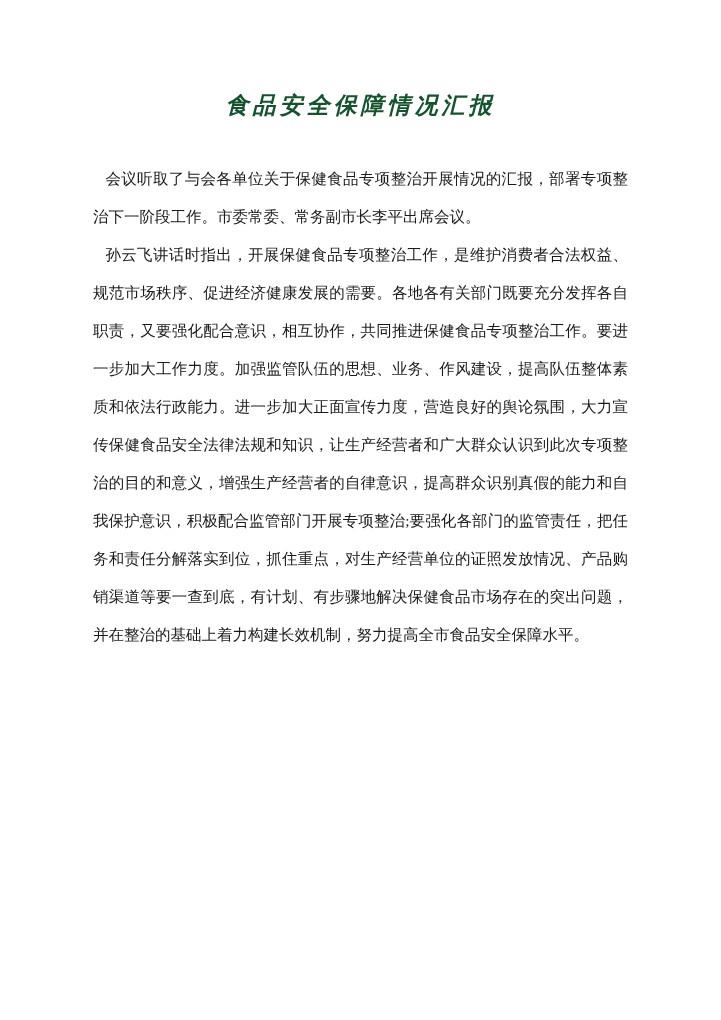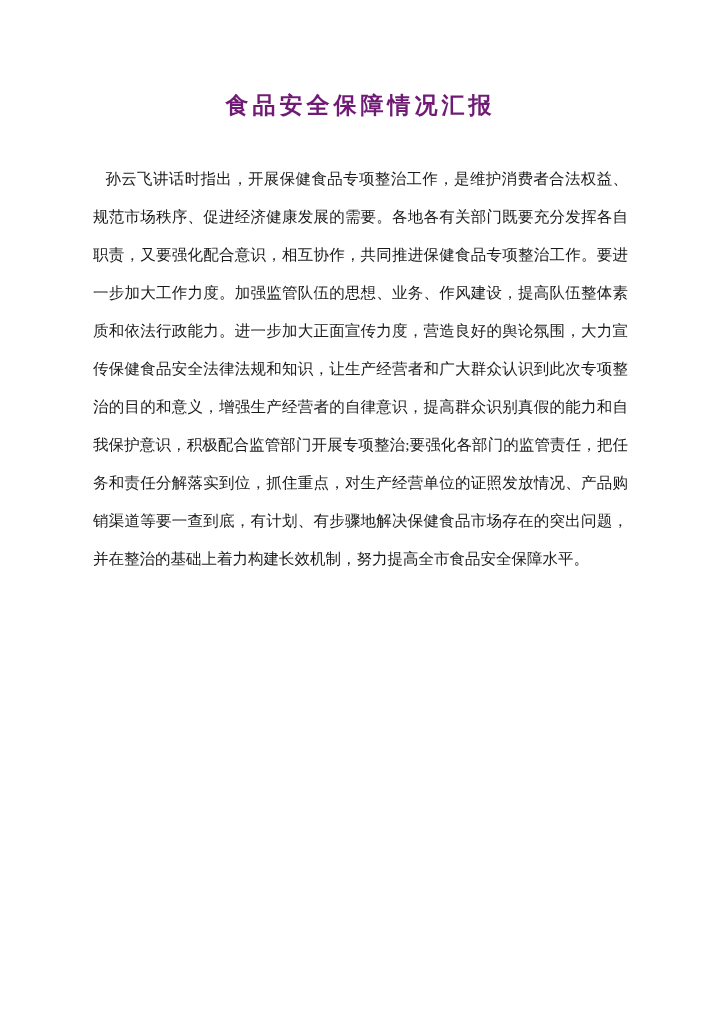--- a/index.html
+++ b/index.html
@@ -37,17 +37,18 @@
   .doc-body p {
     margin: 0;
     text-indent: 0.8em;
     word-break: break-all;
   }
 </style>
 </head>
 <body>
 
 <div class="page">
-  <h1 class="doc-title" style="color: #701a75;">食品安全保障情况汇报</h1>
+  <h1 class="doc-title" style="color: #14532d; font-style: italic;">食品安全保障情况汇报</h1>
   <div class="doc-body" style="color: rgb(26, 26, 26);">
+    <p>会议听取了与会各单位关于保健食品专项整治开展情况的汇报，部署专项整治下一阶段工作。市委常委、常务副市长李平出席会议。</p>
     <p>孙云飞讲话时指出，开展保健食品专项整治工作，是维护消费者合法权益、规范市场秩序、促进经济健康发展的需要。各地各有关部门既要充分发挥各自职责，又要强化配合意识，相互协作，共同推进保健食品专项整治工作。要进一步加大工作力度。加强监管队伍的思想、业务、作风建设，提高队伍整体素质和依法行政能力。进一步加大正面宣传力度，营造良好的舆论氛围，大力宣传保健食品安全法律法规和知识，让生产经营者和广大群众认识到此次专项整治的目的和意义，增强生产经营者的自律意识，提高群众识别真假的能力和自我保护意识，积极配合监管部门开展专项整治;要强化各部门的监管责任，把任务和责任分解落实到位，抓住重点，对生产经营单位的证照发放情况、产品购销渠道等要一查到底，有计划、有步骤地解决保健食品市场存在的突出问题，并在整治的基础上着力构建长效机制，努力提高全市食品安全保障水平。</p>
   </div>
 </div>
 
 </body></html>

